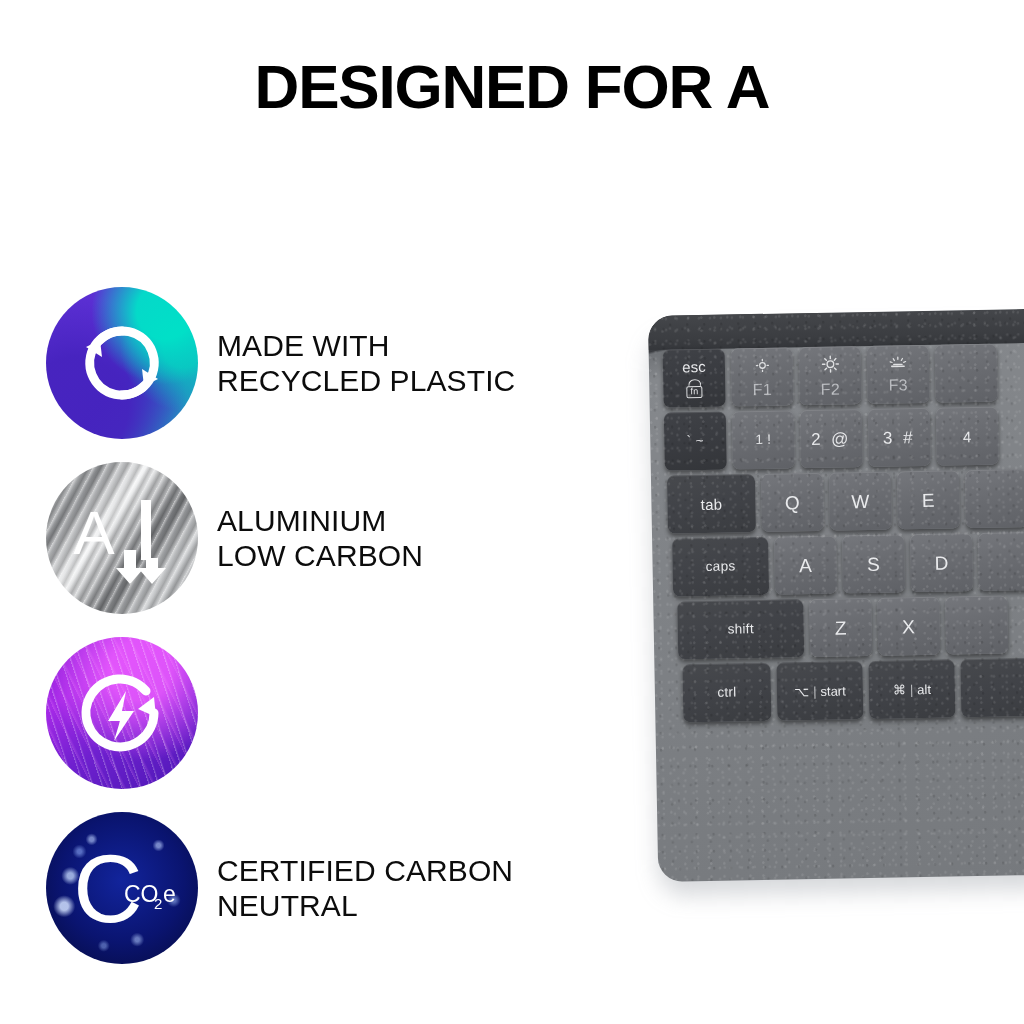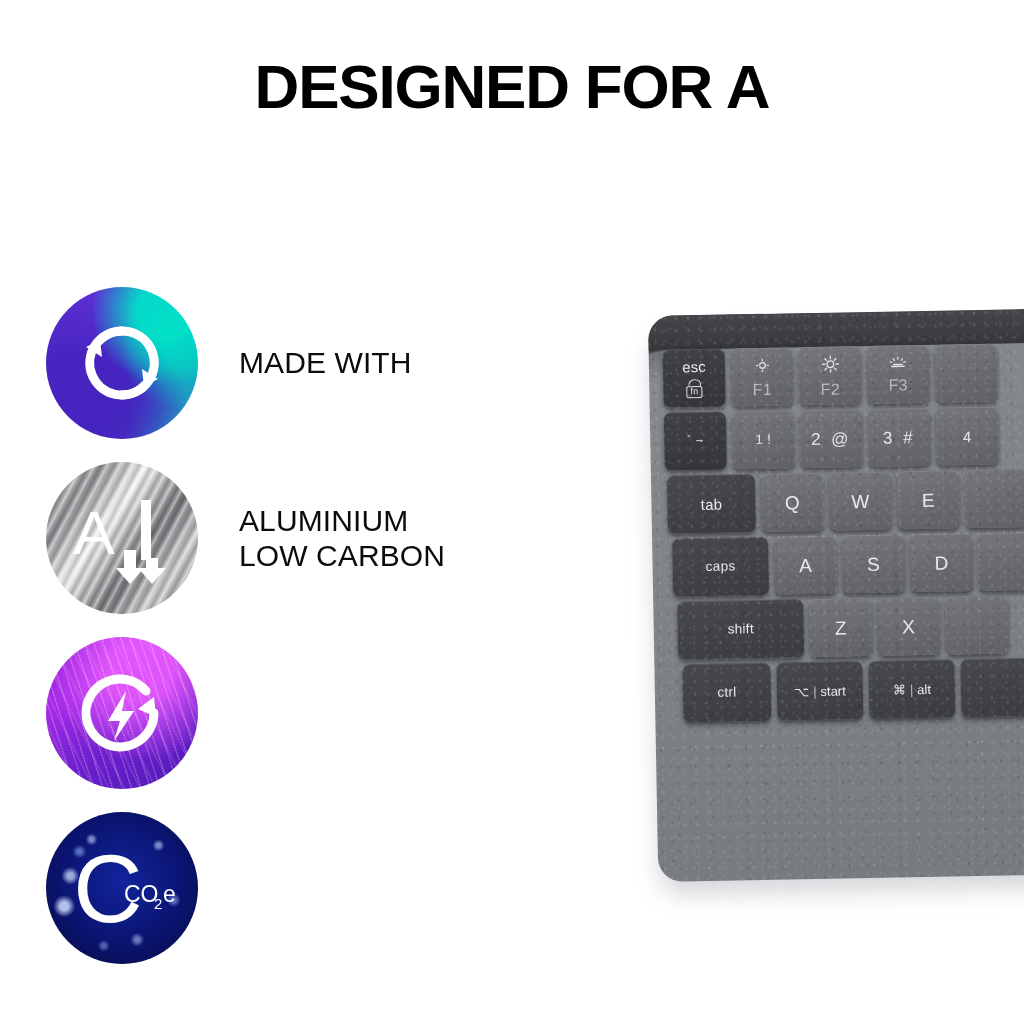--- a/index.html
+++ b/index.html
@@ -83,21 +83,21 @@
       radial-gradient(circle at 30% 18%, rgba(190,210,255,.6) 0 2px, rgba(190,210,255,0) 6px),
       radial-gradient(circle at 74% 22%, rgba(190,210,255,.6) 0 2px, rgba(190,210,255,0) 6px),
       radial-gradient(circle at 84% 58%, rgba(170,200,255,.5) 0 2px, rgba(170,200,255,0) 7px),
       radial-gradient(circle at 60% 84%, rgba(180,205,255,.55) 0 2px, rgba(180,205,255,0) 7px),
       radial-gradient(circle at 38% 88%, rgba(160,190,255,.45) 0 2px, rgba(160,190,255,0) 6px),
       radial-gradient(circle at 12% 62%, rgba(210,225,255,.85) 0 4px, rgba(210,225,255,0) 11px),
       radial-gradient(circle at 50% 45%, #12249c 0%, #0a1470 55%, #050a3c 100%);
   }
 
   .feature-label{
-    margin-left:41px;
+    margin-left:19px;
     font-size:30px;
     line-height:1.17;
     color:#0c0c0c;
     letter-spacing:.1px;
     font-weight:normal;
   }
   .feature-label span{display:block;}
 
   
   .keyboard-wrap{
@@ -216,20 +216,21 @@
         <g fill="none" stroke="#ffffff" stroke-width="9" stroke-linecap="round">
           <path d="M76 44 A32 32 0 1 0 98 99"></path>
           <path d="M76 108 A32 32 0 1 0 54 53"></path>
         </g>
         <path d="M98 99 L96 82 L112 92 Z" fill="#ffffff"></path>
         <path d="M54 53 L56 70 L40 60 Z" fill="#ffffff"></path>
       </svg>
     </div>
     <div class="feature-label">
       <span>MADE WITH</span>
+      <span>RECYCLED PLASTIC</span>
     </div>
   </div>
 
   <div class="feature">
     <div class="badge bg-alu">
       <svg viewBox="0 0 152 152" aria-hidden="true">
         <text x="48" y="92" text-anchor="middle" font-family="Liberation Sans, sans-serif" font-size="62" fill="#ffffff">A</text>
         <rect x="95" y="38" width="10" height="60" fill="#ffffff"></rect>
         <path d="M78 88 L78 106 L70 106 L84 122 L98 106 L90 106 L90 88 Z" fill="#ffffff"></path>
         <path d="M100 96 L100 106 L92 106 L106 122 L120 106 L112 106 L112 96 Z" fill="#ffffff"></path>
@@ -252,20 +253,24 @@
   </div>
 
   <div class="feature">
     <div class="badge bg-carbon">
       <svg viewBox="0 0 152 152" aria-hidden="true">
         <text x="62" y="110" text-anchor="middle" font-family="Liberation Sans, sans-serif" font-size="96" fill="#ffffff">C</text>
         <text x="78" y="90" font-family="Liberation Sans, sans-serif" font-size="23" fill="#ffffff">CO</text>
         <text x="108" y="97" font-family="Liberation Sans, sans-serif" font-size="15" fill="#ffffff">2</text>
         <text x="117" y="90" font-family="Liberation Sans, sans-serif" font-size="23" fill="#ffffff">e</text>
       </svg>
+    </div>
+    <div class="feature-label">
+      <span>CERTIFIED CARBON</span>
+      <span>NEUTRAL</span>
     </div>
   </div>
 
 </div>
 
 <div class="keyboard-wrap">
   <div class="kb-shadow"></div>
   <div class="kb-body">
     <div class="kb-topbar"></div>
     <div class="kb-rows" id="kb-rows">

